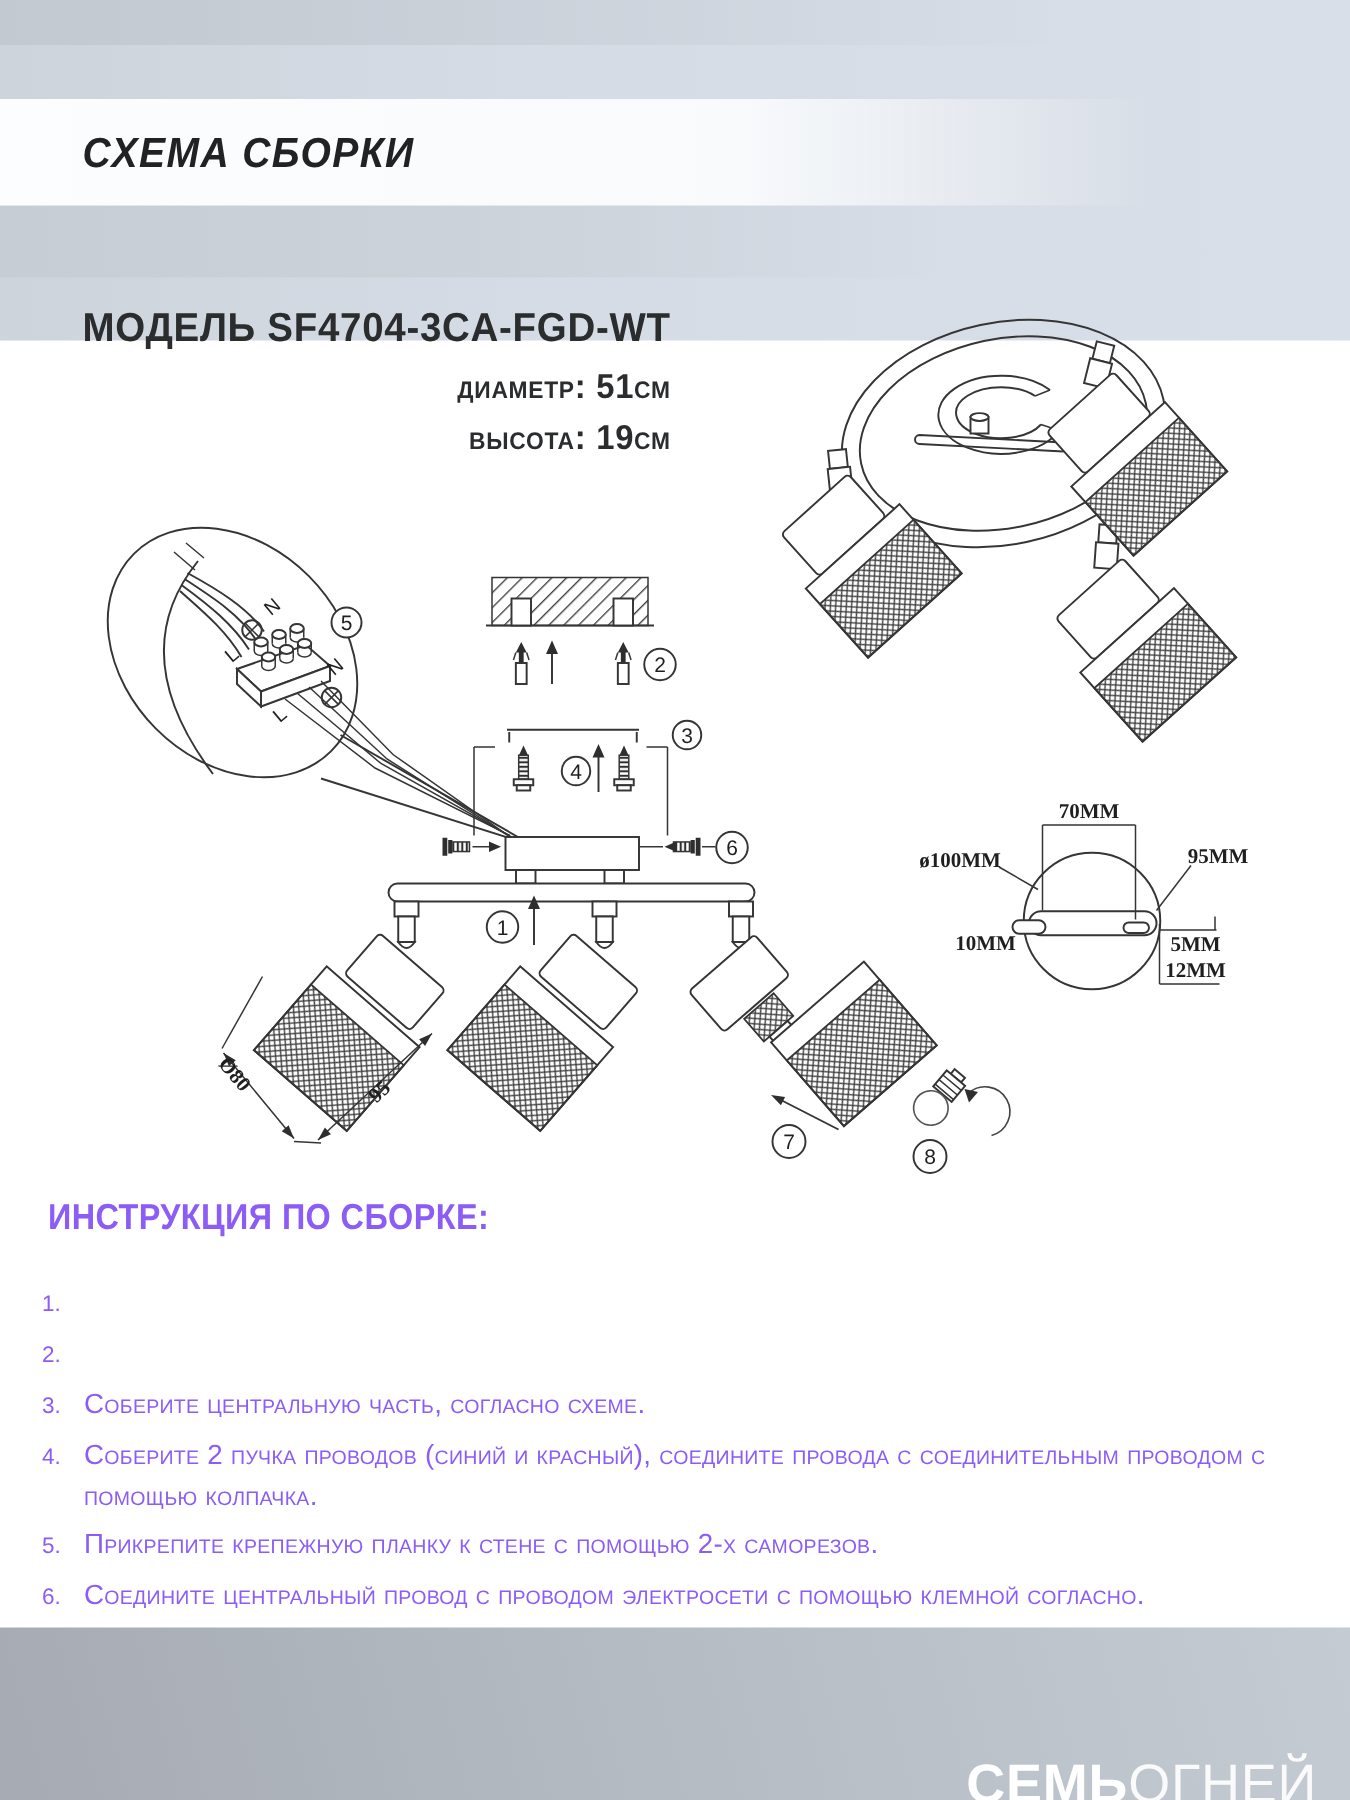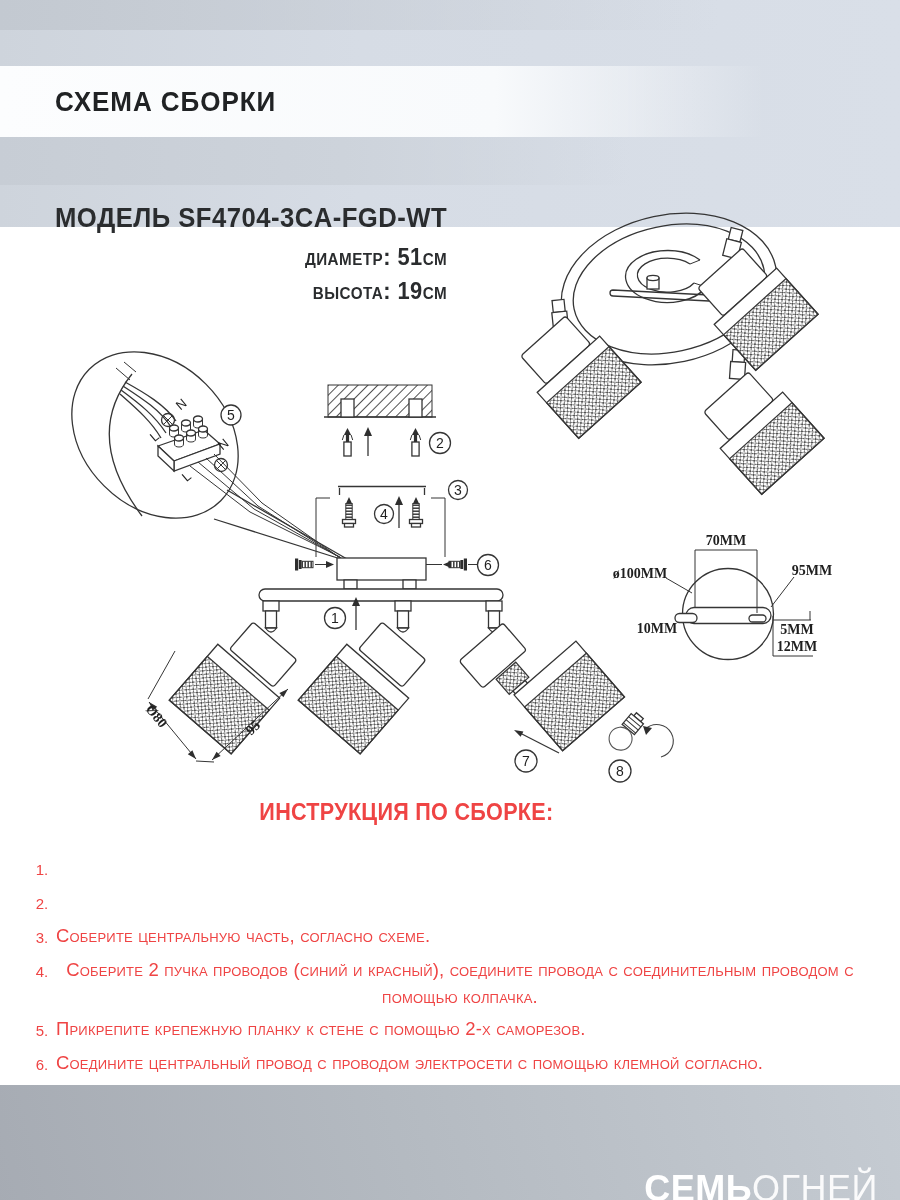--- a/index.html
+++ b/index.html
@@ -1,21 +1,21 @@
 <!DOCTYPE html>
 <html><head>
 <meta charset="utf-8">
 <style>
   html,body { margin:0; padding:0; background:#eee; }
   .page { position:relative; width:900px; height:1200px; background:#ffffff;
           font-family:"Liberation Sans", sans-serif; overflow:hidden; margin:0 auto; }
 
   
   .hdr { position:absolute; top:0; left:0; right:0; height:227px;
-         background:linear-gradient(to right,#ced4dc 0%,#d6dce5 40%,#d9dfe8 100%); }
+         background:linear-gradient(to right,#ced4dc 0%,#d6dce5 40%,#d9dfe8 100%);font-style:italic; }
   .hdr .strip-top { position:absolute; top:0; left:0; right:0; height:30px;
          background:linear-gradient(to right,#c3c9d1 0%,rgba(217,223,232,0) 80%); }
   .hdr .strip-mid { position:absolute; top:137px; left:0; right:0; height:48px;
          background:linear-gradient(to right,#c7cdd5 0%,#cdd3db 38%,rgba(217,223,232,0) 70%); }
   .hdr .title-band { position:absolute; top:66px; left:0; right:0; height:71px;
          background:linear-gradient(to right,#fcfdfe 0%,#f8fafc 55%,rgba(248,250,252,0) 85%);
          display:flex; align-items:center; }
   .hdr h1 { margin:0 0 0 55px; font-size:28px; font-weight:700; color:#202224;
          letter-spacing:1px; transform:scaleX(.93); transform-origin:0 50%; }
 
@@ -31,21 +31,21 @@
   .ln   { fill:none; stroke:#353535; stroke-width:1.3; }
   .thin { fill:none; stroke:#353535; stroke-width:1; }
   .wf   { fill:#ffffff; stroke:#353535; stroke-width:1.3; }
   .mesh { fill:url(#mesh); stroke:#353535; stroke-width:1.2; }
   .df   { fill:#2e2e2e; stroke:none; }
   .dimtxt { font-family:"Liberation Serif", serif; font-weight:700; font-size:14px; fill:#1f1f1f; }
   .lbl  { font-family:"Liberation Sans", sans-serif; font-size:13px; fill:#1f1f1f; }
   .badge-t { font-family:"Liberation Sans", sans-serif; font-size:14px; fill:#1f1f1f; text-anchor:middle; }
 
   
-  .instructions { position:absolute; top:798px; left:28px; right:36px; color:#ef4444;text-align:center; }
+  .instructions { position:absolute; top:798px; left:28px; right:36px; color:#8b5cf6; }
   .instructions h2 { font-size:24px; font-weight:700; margin:0 0 28px 4px; letter-spacing:.3px;
          transform:scaleX(.9); transform-origin:0 50%; }
   .instructions ol { list-style:none; margin:0; padding:0; }
   .instructions li { display:flex; font-size:18.5px; line-height:27px; margin-bottom:5px; }
   .instructions .num { flex:0 0 28px; font-size:15px; padding-top:2px; }
   .instructions .txt { font-variant:small-caps; letter-spacing:.2px; }
 
   
   .ftr { position:absolute; top:1085px; left:0; right:0; height:145px;
          background:linear-gradient(75deg,#a6abb3 0%,#b4bac1 45%,#c5cbd2 100%); }

